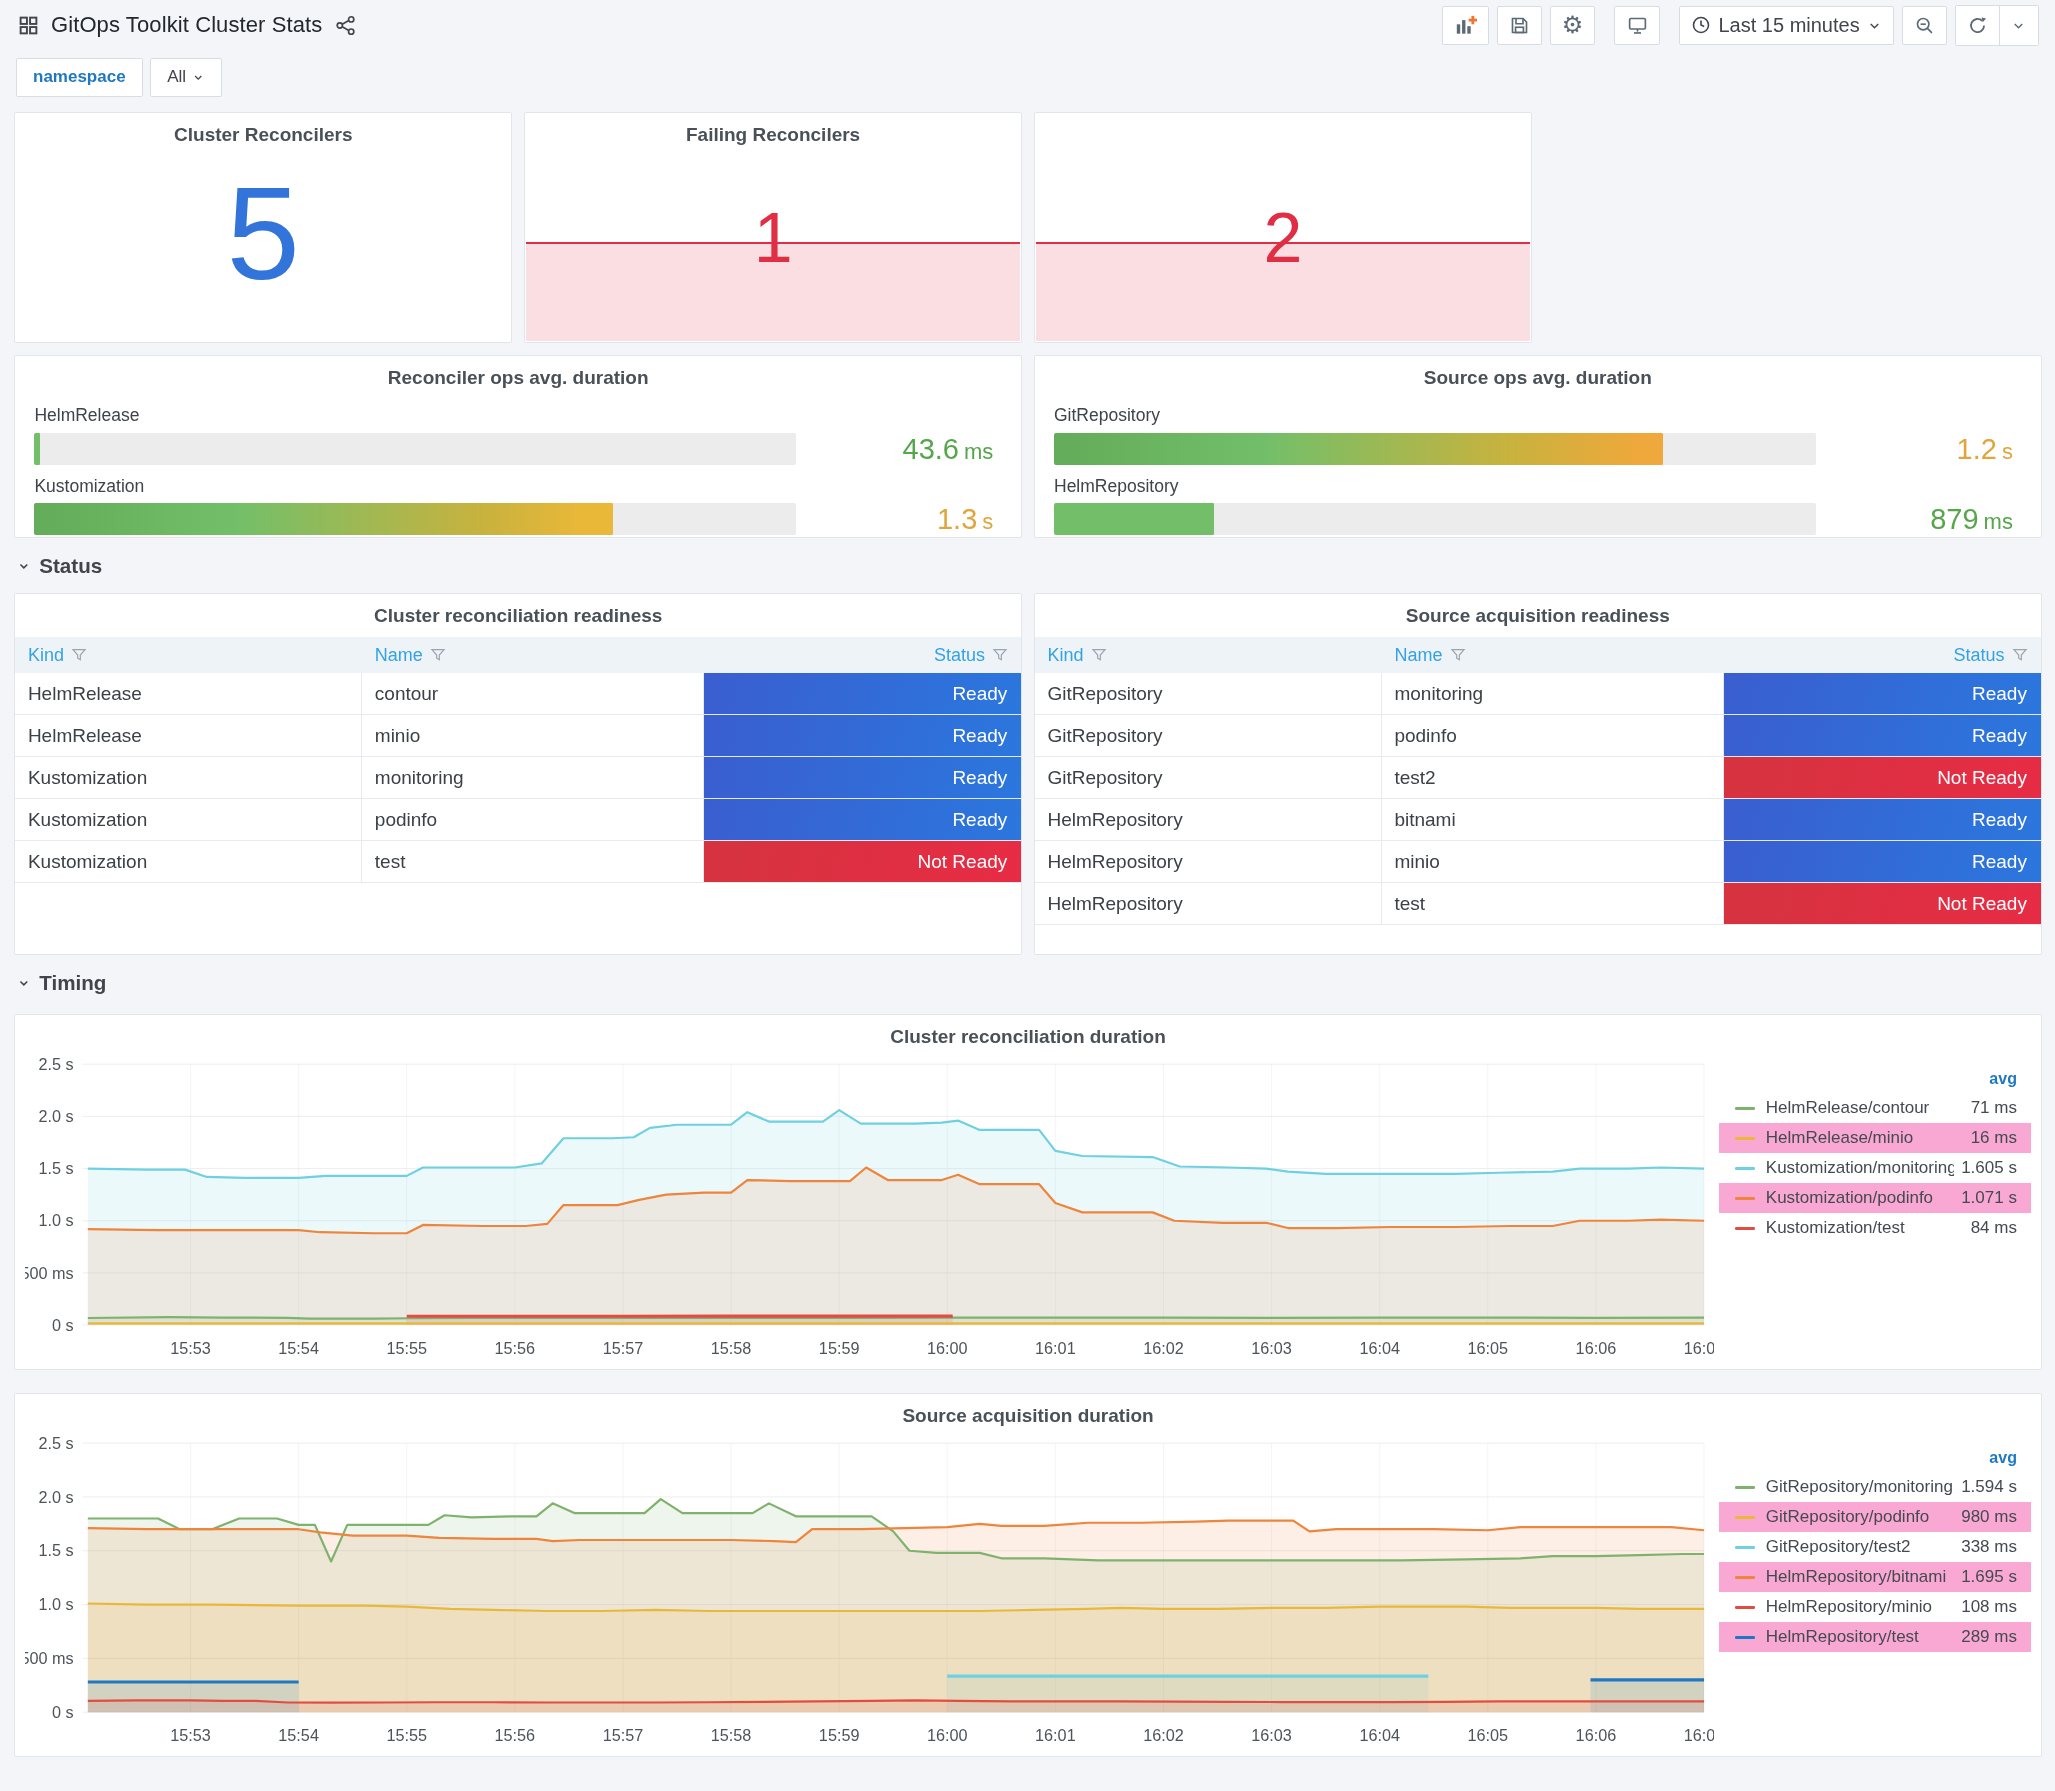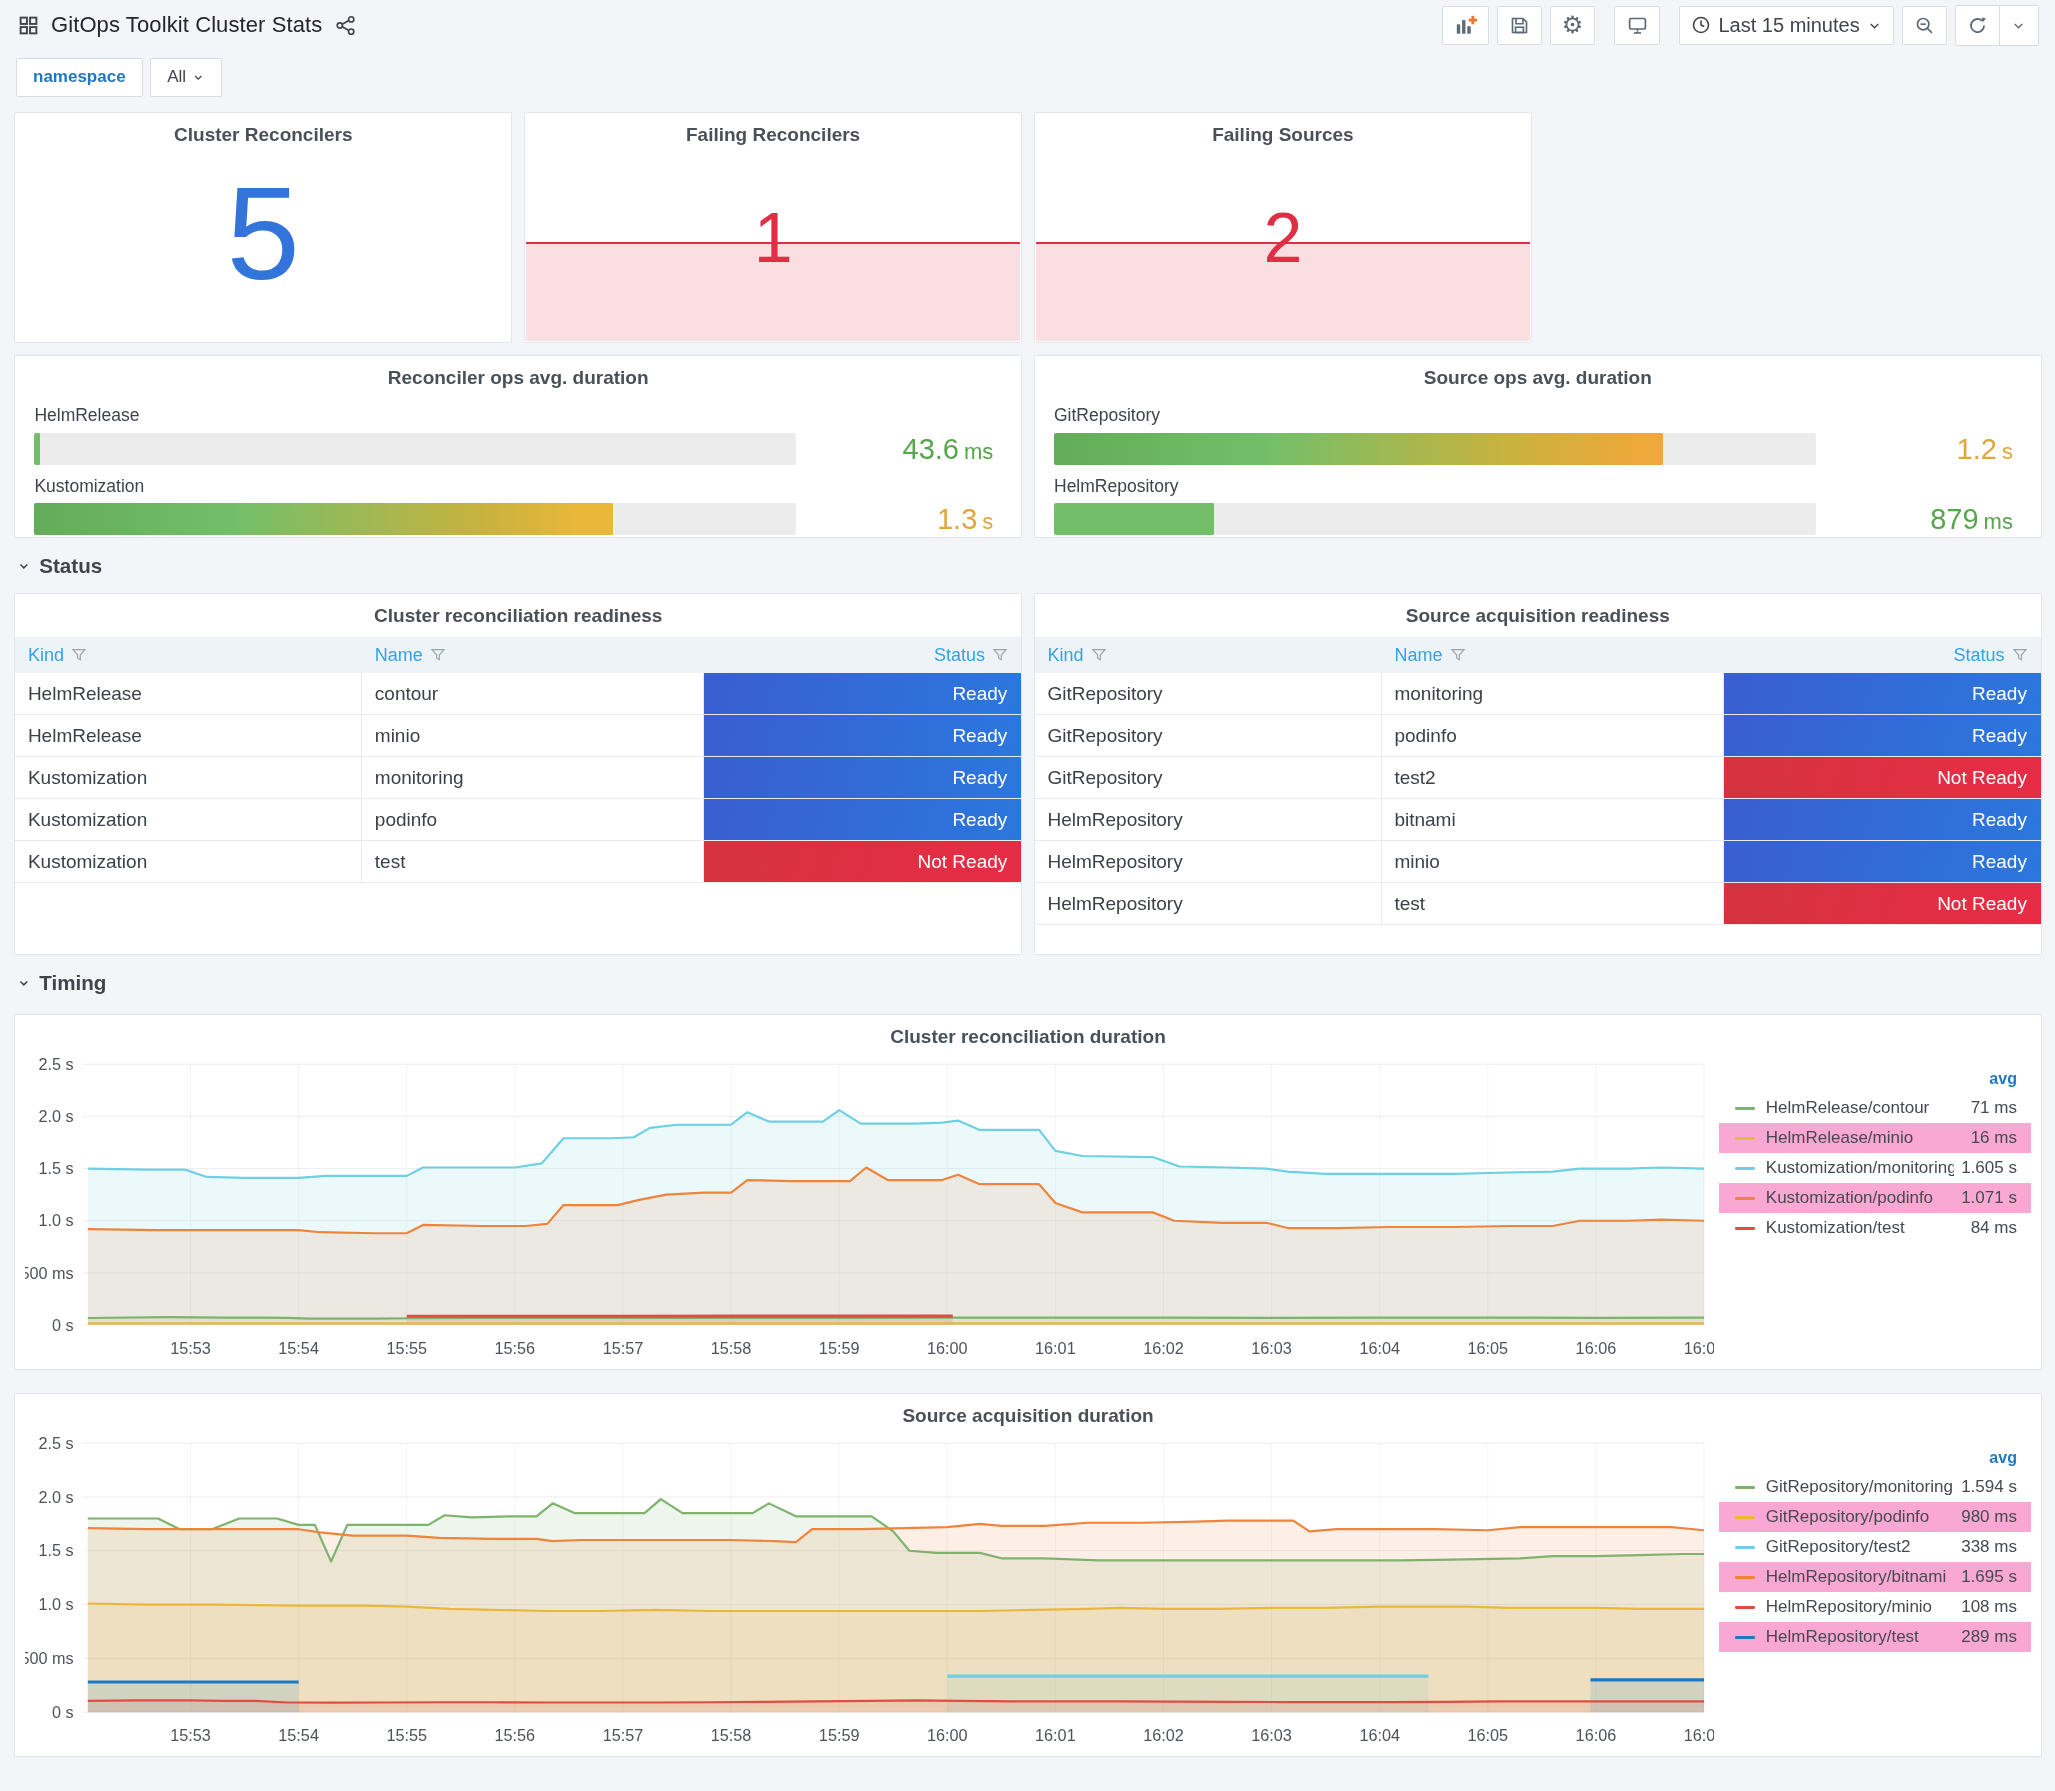--- a/index.html
+++ b/index.html
@@ -238,21 +238,20 @@
   <div class="panel stat">
     <div class="panel-title">Cluster Reconcilers</div>
     <div class="stat-value" style="color: rgb(50, 116, 217);">5</div>
   </div>
   <div class="panel stat failing">
     <div class="panel-title">Failing Reconcilers</div>
     <div class="stat-graph"></div>
     <div class="stat-value" style="color: rgb(224, 47, 68);">1</div>
   </div>
   <div class="panel stat failing">
-    <div class="panel-title">Failing Sources</div>
     <div class="stat-graph"></div>
     <div class="stat-value" style="color: rgb(224, 47, 68);">2</div>
   </div>
 </div>
 
 <div class="row gauges">
   <div class="panel">
     <div class="panel-title">Reconciler ops avg. duration</div>
     <div class="gauge-body">
       <div class="gauge-row">

